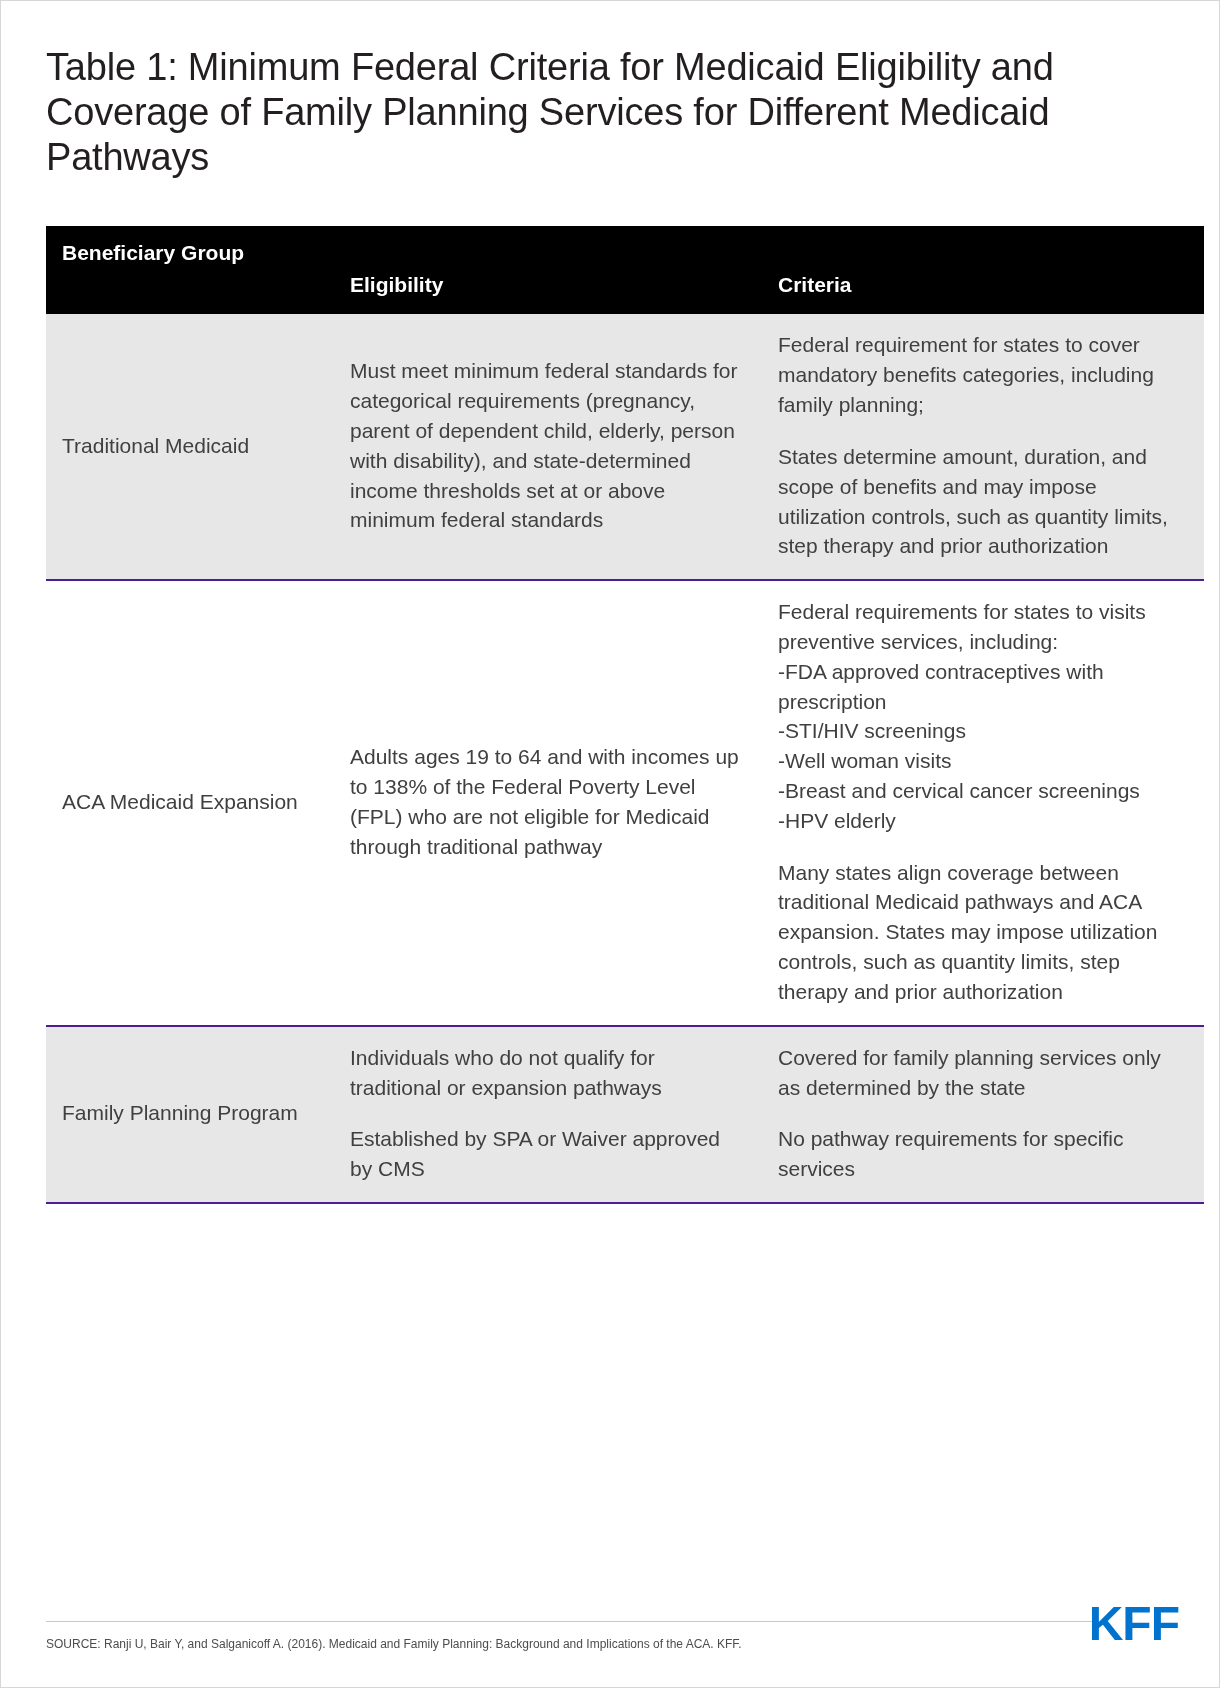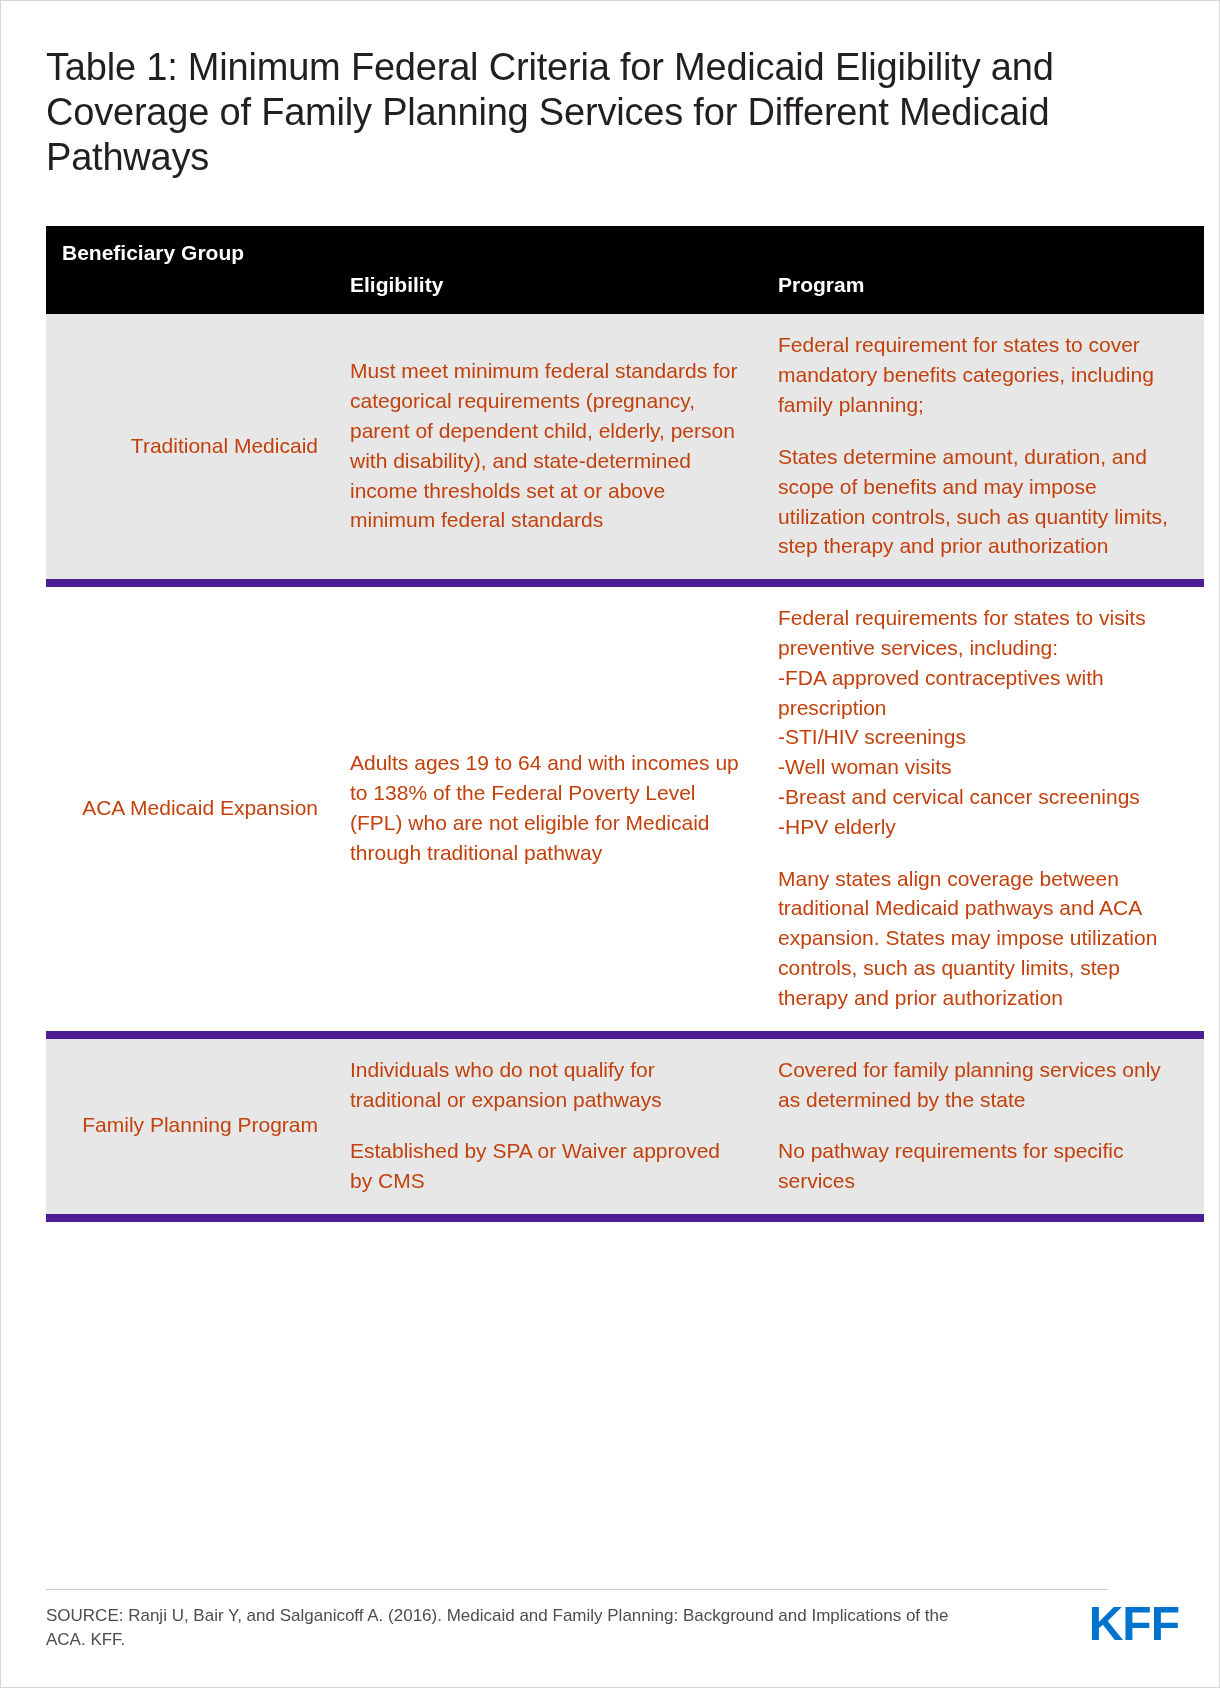--- a/index.html
+++ b/index.html
@@ -47,45 +47,45 @@
     vertical-align: bottom;
     padding: 18px 16px 16px 16px;
     line-height: 1.25;
     height: 54px;
   }
   table.tbl thead th.c1 { width: 256px; padding-top: 14px; vertical-align: top; }
   table.tbl thead th.c2 { width: 396px; }
   table.tbl thead th.c3 { width: 410px; }
   table.tbl td {
     font-size: 21px;
-    color: #c2410c;
+    color: #404040;
     line-height: 1.42;
     vertical-align: middle;
     padding: 16px 16px 18px 16px;
-    border-bottom: 8px solid #4c1d95;
+    border-bottom: 2px solid #4c1d95;
   }
   tr.shaded td { background: #e7e7e7; }
   tr.plain td { background: #ffffff; }
-  td.group { padding-left: 16px; text-align: right; }
+  td.group { padding-left: 16px; }
   td.body p { margin: 0 0 22px 0; }
   td.body p:last-child { margin-bottom: 0; }
   td.body .ln { display: block; }
   .footer {
     position: absolute;
     left: 45px;
     right: 40px;
     bottom: 34px;
   }
   .rule {
     border-top: 1px solid #c9c9c9;
     margin-bottom: 14px;
     width: 1062px;
   }
   .source {
-    font-size: 17px;
+    font-size: 12px;
     color: #4d4d4d;
     line-height: 1.45;
     max-width: 930px;
     margin-top: 7px;
   }
   .kff {
     position: absolute;
     right: 0px;
     bottom: 2px;
     color: #0073cf;
@@ -101,21 +101,21 @@
 <div class="page">
   <div class="inner">
 
     <h1 class="title">Table 1: Minimum Federal Criteria for Medicaid Eligibility and Coverage of Family Planning Services for Different Medicaid Pathways</h1>
 
     <table class="tbl">
       <thead>
         <tr>
           <th class="c1">Beneficiary Group</th>
           <th class="c2">Eligibility</th>
-          <th class="c3">Program</th>
+          <th class="c3">Criteria</th>
         </tr>
       </thead>
       <tbody>
 
         <tr class="shaded">
           <td class="group">Traditional Medicaid</td>
           <td class="body">
             <p>Must meet minimum federal standards for categorical requirements (pregnancy, parent of dependent child, elderly, person with disability), and state-determined income thresholds set at or above minimum federal standards</p>
           </td>
           <td class="body">

